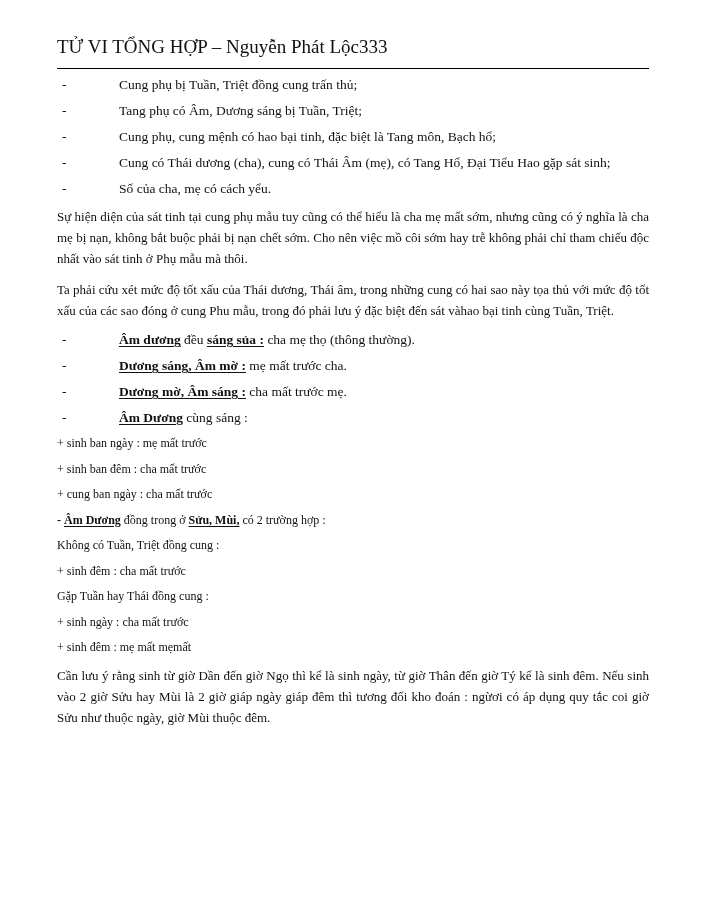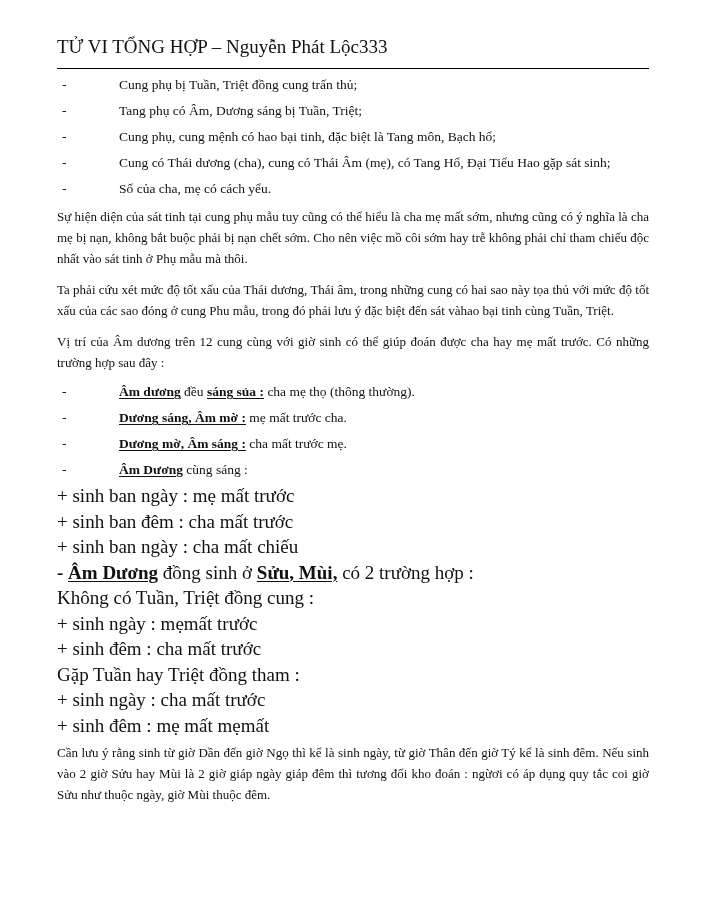--- a/index.html
+++ b/index.html
@@ -47,21 +47,21 @@
     flex: 1 1 auto;
     margin-left: 20px;
   }
   .para {
     font-size: 13px;
     line-height: 21px;
     text-align: justify;
     margin: 0 0 10px 0;
   }
   .line {
-    font-size: 19px;
+    font-size: 12px;
     line-height: 17px;
     margin: 0 0 8.5px 0;
   }
   .bu {
     font-weight: bold;
     text-decoration: underline;
     text-underline-offset: 2px;
     text-decoration-thickness: 1.3px;
   }
   .b {
@@ -96,21 +96,20 @@
     <span class="marker">-</span>
     <span class="li-text">Cung có Thái dương (cha), cung có Thái Âm (mẹ), có Tang Hổ, Đại Tiểu Hao gặp sát sinh;</span>
   </div>
   <div class="li">
     <span class="marker">-</span>
     <span class="li-text">Số của cha, mẹ có cách yểu.</span>
   </div>
 
   <p class="para">Sự hiện diện của sát tinh tại cung phụ mẫu tuy cũng có thể hiểu là cha mẹ mất sớm, nhưng cũng có ý nghĩa là cha mẹ bị nạn, không bắt buộc phải bị nạn chết sớm. Cho nên việc mồ côi sớm hay trễ không phải chỉ tham chiếu độc nhất vào sát tinh ở Phụ mẫu mà thôi.</p>
   <p class="para">Ta phải cứu xét mức độ tốt xấu của Thái dương, Thái âm, trong những cung có hai sao này tọa thủ với mức độ tốt xấu của các sao đóng ở cung Phu mẫu, trong đó phải lưu ý đặc biệt đến sát vàhao bại tinh cùng Tuần, Triệt.</p>
-  <p class="para">Vị trí của Âm dương trên 12 cung cùng với giờ sinh có thể giúp đoán được cha hay mẹ mất trước. Có những trường hợp sau đây :</p>
 
   <div class="li">
     <span class="marker">-</span>
     <span class="li-text"><span class="bu">Âm dương</span><span> đều </span><span class="bu">sáng sủa :</span><span> cha mẹ thọ (thông thường).</span></span>
   </div>
   <div class="li">
     <span class="marker">-</span>
     <span class="li-text"><span class="bu">Dương sáng, Âm mờ :</span><span> mẹ mất trước cha.</span></span>
   </div>
   <div class="li">
@@ -119,26 +118,25 @@
   </div>
   <div class="li">
     <span class="marker">-</span>
     <span class="li-text"><span class="bu">Âm Dương</span><span> cùng sáng :</span></span>
   </div>
 
   <p class="line">+ sinh ban ngày : mẹ mất trước</p>
   <p class="line">+ sinh ban đêm : cha mất trước</p>
 
 
-  <p class="line">+ sinh ban ngày : cha mất chiếu</p>
+  <p class="line">+ cung ban ngày : cha mất trước</p>
 
-  <p class="line"><span class="b">- </span><span class="bu">Âm Dương</span><span> đồng sinh ở </span><span class="bu">Sửu, Mùi,</span><span> có 2 trường hợp :</span></p>
+  <p class="line"><span class="b">- </span><span class="bu">Âm Dương</span><span> đồng trong ở </span><span class="bu">Sửu, Mùi,</span><span> có 2 trường hợp :</span></p>
 
   <p class="line">Không có Tuần, Triệt đồng cung :</p>
-  <p class="line">+ sinh ngày : mẹmất trước</p>
   <p class="line">+ sinh đêm : cha mất trước</p>
-  <p class="line">Gặp Tuần hay Triệt đồng tham :</p>
+  <p class="line">Gặp Tuần hay Thái đồng cung :</p>
   <p class="line">+ sinh ngày : cha mất trước</p>
   <p class="line">+ sinh đêm : mẹ mất mẹmất</p>
 
   <p class="para">Cần lưu ý rằng sinh từ giờ Dần đến giờ Ngọ thì kể là sinh ngày, từ giờ Thân đến giờ Tý kể là sinh đêm. Nếu sinh vào 2 giờ Sửu hay Mùi là 2 giờ giáp ngày giáp đêm thì tương đối kho đoán : ngừơi có áp dụng quy tắc coi giờ Sửu như thuộc ngày, giờ Mùi thuộc đêm.</p>
 
 </div>
 
 </body></html>

